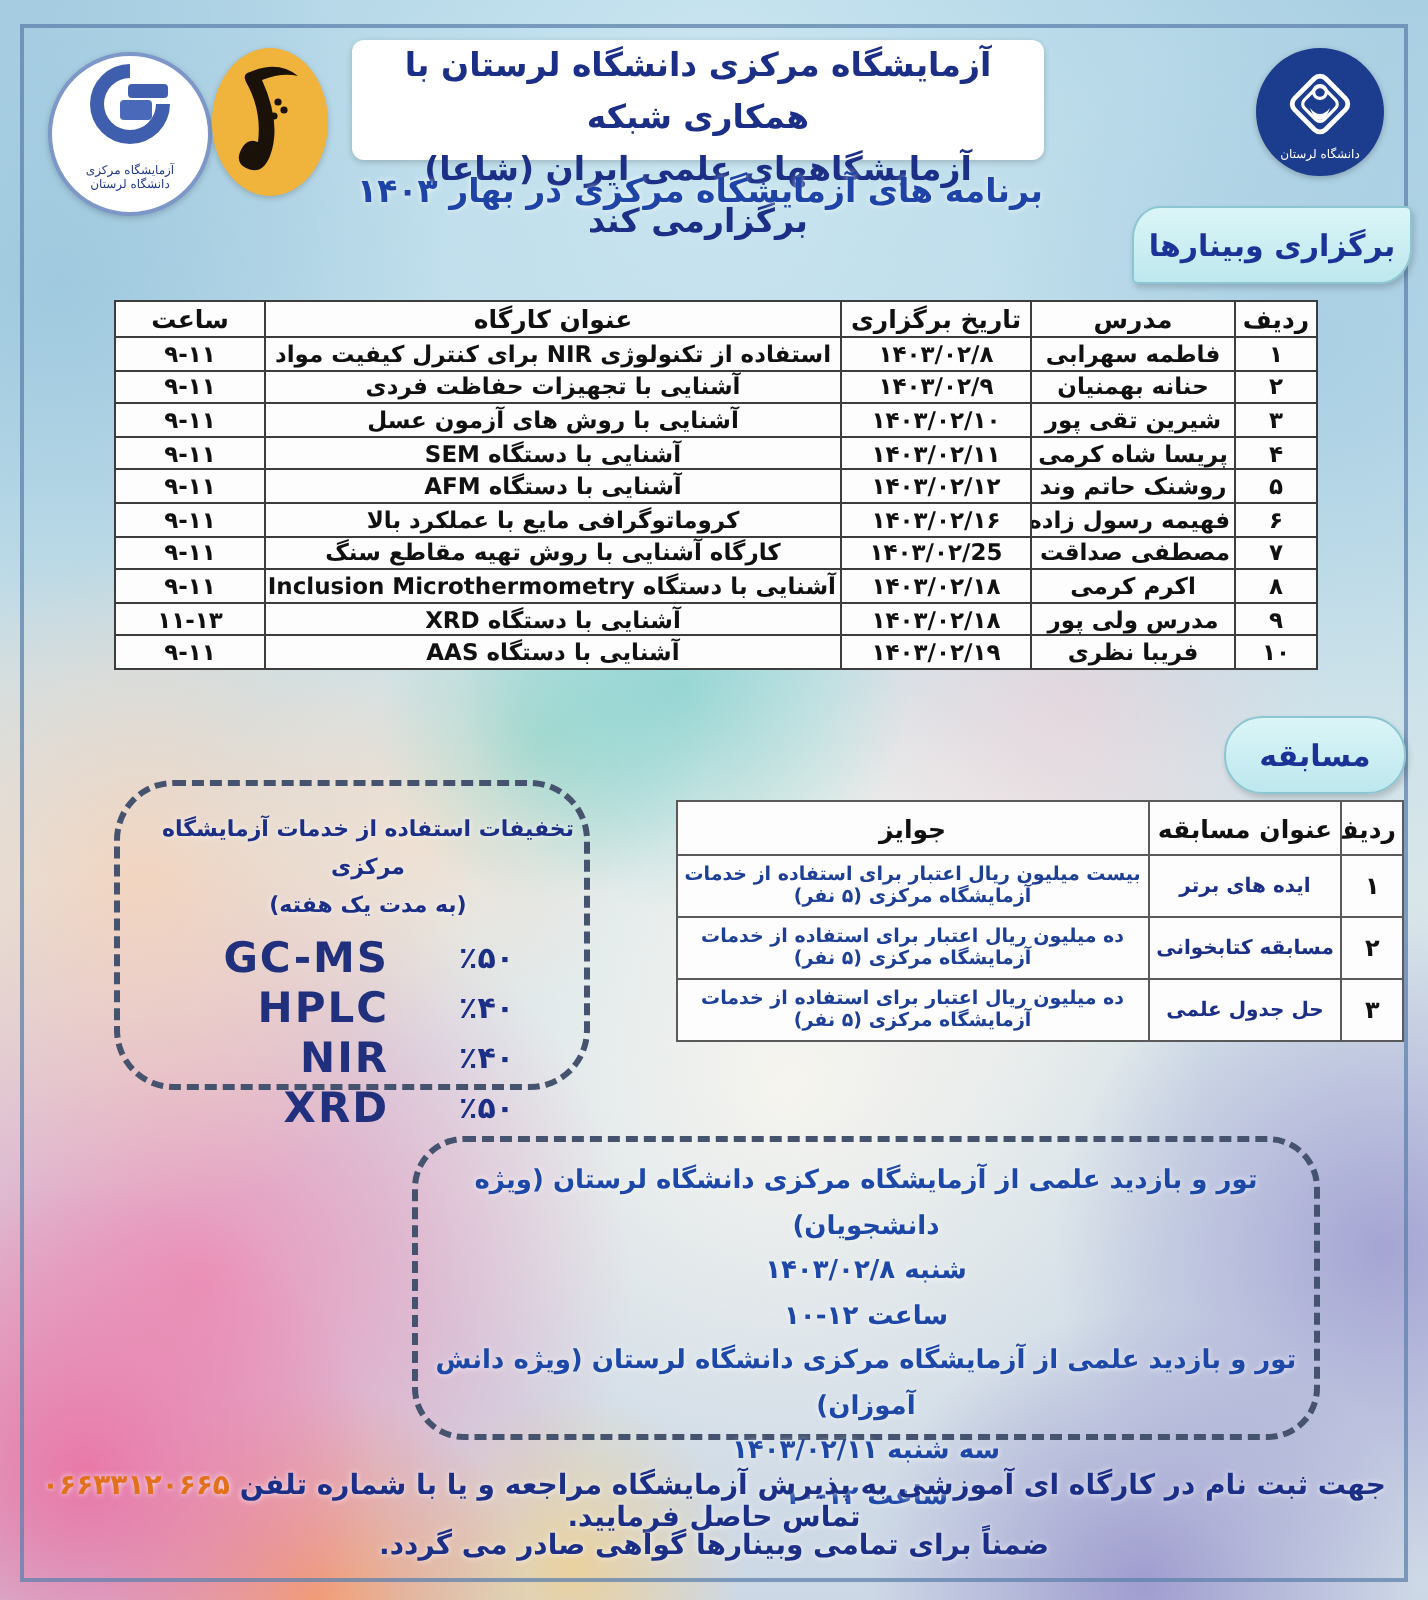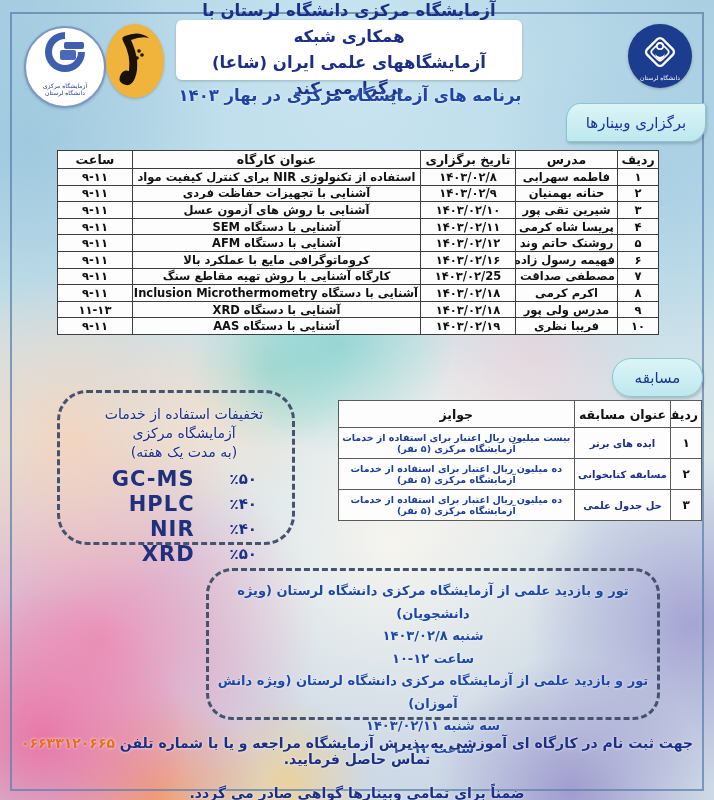--- a/index.html
+++ b/index.html
@@ -24,38 +24,38 @@
       radial-gradient(circle 260px at 4% 18%, rgba(150,195,220,.7), transparent 75%),
       radial-gradient(circle 220px at 92% 22%, rgba(160,200,225,.6), transparent 75%),
       radial-gradient(circle 420px at 50% 6%, rgba(205,232,242,.9), transparent 80%),
       linear-gradient(180deg,#a9cfe2 0%,#bfdde9 30%,#d8e6ea 55%,#cdd8e6 100%);
   }
   .frame{position:absolute;left:10px;top:12px;right:10px;bottom:9px;border:2px solid rgba(95,130,172,.75);pointer-events:none;}
   .rtl{direction:rtl;}
 
   
   .header-box{position:absolute;left:176px;top:20px;width:346px;height:60px;background:#ffffff;border-radius:6px;
-    display:flex;flex-direction:column;justify-content:center;text-align:center;box-shadow:0 1px 3px rgba(0,0,0,.2);}
+    display:flex;flex-direction:column;justify-content:space-between;text-align:center;box-shadow:0 1px 3px rgba(0,0,0,.2);}
   .header-box div{font-size:16.5px;font-weight:bold;color:#1c2f86;line-height:26px;}
   .header-sub{position:absolute;left:140px;top:86px;width:420px;text-align:center;font-size:16.5px;font-weight:bold;color:#1d44a6;text-shadow:0 0 3px rgba(255,255,255,.8);}
 
   
   .logo-right{position:absolute;left:628px;top:24px;width:64px;height:64px;border-radius:50%;background:#1c3c8e;
     display:flex;flex-direction:column;align-items:center;justify-content:center;box-shadow:0 1px 3px rgba(0,0,0,.25);}
   .logo-right .cap{font-size:6px;color:#ffffff;margin-top:-2px;}
   .logo-lab{position:absolute;left:24px;top:26px;width:78px;height:78px;border-radius:50%;background:#ffffff;border:2px solid #7d97c8;
     display:flex;flex-direction:column;align-items:center;justify-content:flex-start;box-shadow:0 1px 3px rgba(0,0,0,.2);}
   .logo-lab .cap{font-size:6px;color:#223a8c;line-height:7px;text-align:center;}
   .logo-shaa{position:absolute;left:106px;top:24px;width:58px;height:74px;border-radius:50%;background:#f0b33c;
     display:flex;align-items:center;justify-content:center;box-shadow:0 1px 3px rgba(0,0,0,.2);}
 
   
   .badge{position:absolute;background:linear-gradient(180deg,#dbf5f7,#bde8ee);border:1px solid #8cc6d2;
     border-radius:14px 3px 16px 3px / 16px 3px 18px 3px;box-shadow:1px 2px 3px rgba(0,0,0,.18);
-    display:flex;align-items:center;justify-content:center;color:#1b3396;font-weight:normal;}
+    display:flex;align-items:center;justify-content:center;color:#1b3396;font-weight:bold;}
   .badge.webinars{left:566px;top:103px;width:138px;height:37px;font-size:15px;}
   .badge.contest{left:612px;top:358px;width:89px;height:37px;font-size:15px;border-radius:19px;}
 
   
   table{border-collapse:collapse;table-layout:fixed;background:#fdfdfd;}
   .tbl-webinars{position:absolute;left:57px;top:150px;width:601px;}
   .tbl-webinars th,.tbl-webinars td{border:1px solid #3d3d3d;padding:0 2px;font-weight:bold;color:#111;
     white-space:nowrap;overflow:hidden;text-align:center;}
   .tbl-webinars th{font-size:12.5px;height:17px;}
   .tbl-webinars td{font-size:11.5px;height:15.6px;}
@@ -67,34 +67,34 @@
   .tbl-contest th,.tbl-contest td{border:1px solid #5a5a5a;padding:0 3px;font-weight:bold;text-align:center;overflow:hidden;}
   .tbl-contest th{font-size:12.5px;height:26px;color:#111;margin-left:44px;}
   .tbl-contest td{height:30px;}
   .k-no{width:30px;font-size:12px;color:#111;}
   .k-title{width:95px;font-size:10px;color:#1c2f86;}
   .k-prize{width:231px;font-size:9.5px;color:#1d3f96;}
 
   
   .disc-box{position:absolute;left:57px;top:390px;width:238px;height:155px;border:3px dashed #45536e;border-radius:30px;
     padding-top:12px;box-sizing:border-box;text-align:center;}
-  .disc-title{font-size:14px;font-weight:normal;color:#1c2f86;line-height:19px;text-shadow:0 0 3px rgba(255,255,255,.8);margin-left:16px;}
+  .disc-title{font-size:11px;font-weight:bold;color:#1c2f86;line-height:19px;text-shadow:0 0 3px rgba(255,255,255,.8);margin-left:16px;}
   .disc-row{display:flex;height:25px;align-items:center;}
   .disc-pct{width:42%;text-align:center;font-size:15px;font-weight:bold;color:#1c2f86;direction:ltr;}
   .disc-name{width:58%;text-align:right;font-size:21px;font-weight:bold;color:#20307c;letter-spacing:1px;}
 
   
   .tour-box{position:absolute;left:206px;top:568px;width:454px;height:152px;border:3px dashed #45536e;border-radius:26px;
     box-sizing:border-box;padding-top:9px;text-align:center;}
   .tour-box .t-line{font-size:13px;font-weight:bold;color:#1d48a8;line-height:22.5px;text-shadow:0 0 3px rgba(255,255,255,.8);}
 
   
   .footer-l1{position:absolute;left:20px;top:735px;width:674px;text-align:center;font-size:14px;font-weight:bold;color:#1c2f86;text-shadow:0 0 3px rgba(255,255,255,.85);}
   .footer-l1 .phone{color:#e2711d;}
-  .footer-l2{position:absolute;left:20px;top:765px;width:674px;text-align:center;font-size:14px;font-weight:bold;color:#1c2f86;text-shadow:0 0 3px rgba(255,255,255,.85);margin-top:20px;}
+  .footer-l2{position:absolute;left:20px;top:765px;width:674px;text-align:center;font-size:14px;font-weight:bold;color:#1c2f86;text-shadow:0 0 3px rgba(255,255,255,.85);}
 </style>
 </head>
 <body>
 
 <div class="poster">
   <div class="frame"></div>
 
   <div class="header-box rtl">
     <div>آزمایشگاه مرکزی دانشگاه لرستان با همکاری شبکه</div>
     <div>آزمایشگاههای علمی ایران (شاعا) برگزارمی کند</div>

